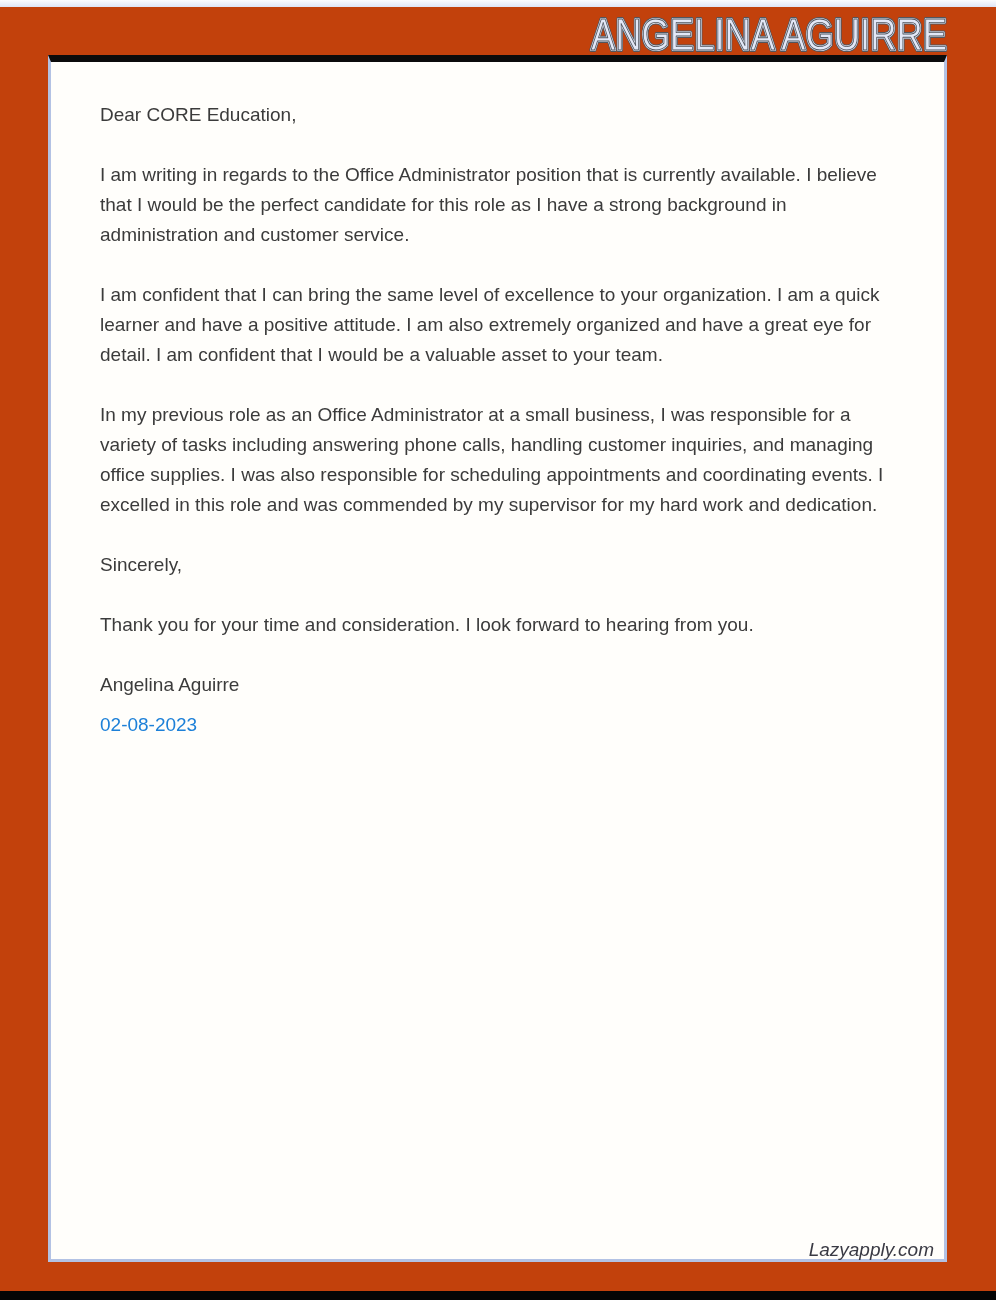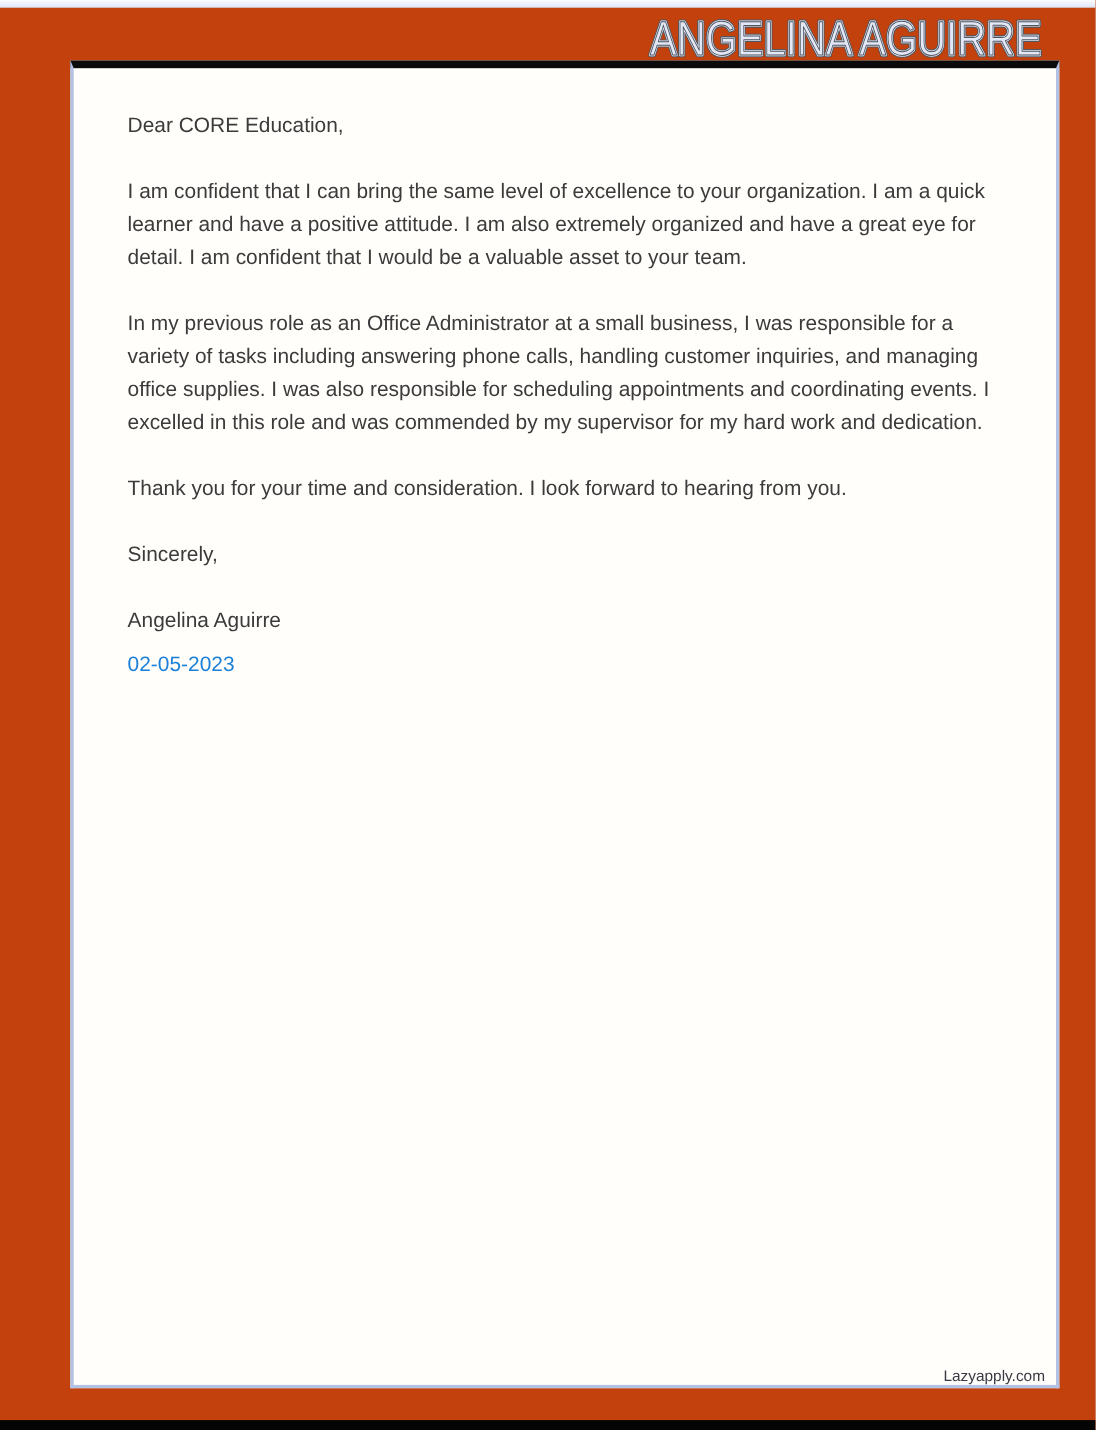--- a/index.html
+++ b/index.html
@@ -32,21 +32,21 @@
     font-family: "Liberation Sans", sans-serif;
     font-size: 44px;
     font-weight: 400;
   }
   .hl-outer { fill: none; stroke: #51565f; stroke-width: 4.2px; stroke-linejoin: round; }
   .hl-mid   { fill: #e3e8f7; stroke: #e3e8f7; stroke-width: 2.2px; stroke-linejoin: round; }
   .hl-inner { fill: none; stroke: #51565f; stroke-width: 0.9px; stroke-linejoin: round; }
 
   .page {
     position: absolute;
-    left: 64px;
+    left: 48px;
     top: 55px;
     width: 899px;
     height: 1207px;
     box-sizing: border-box;
     background: #fffefb;
     border-top: 7px solid #0b0b0b;
     border-left: 3px solid #b3c2e4;
     border-right: 3px solid #b3c2e4;
     border-bottom: 3px solid #b3c2e4;
   }
@@ -59,23 +59,24 @@
   .content p { margin: 0 0 30px 0; }
   .content p.signature { margin-bottom: 10px; }
   .content p.date {
     color: #1d80d8;
     margin-bottom: 0;
   }
   .watermark {
     position: absolute;
     right: 10px;
     bottom: 1px;
-    font-size: 14px;
+    font-size: 19px;
     color: #3a3a44;
     line-height: 16px;
+    font-style: italic;
   }
   .bottom-bar {
     position: absolute;
     left: 0; right: 0; bottom: 0;
     height: 9px;
     background: #050505;
   }
 </style>
 </head>
 <body>
@@ -86,25 +87,26 @@
 
   <svg class="header-svg" viewBox="0 0 420 58" xmlns="http://www.w3.org/2000/svg" aria-hidden="false">
     <text class="hl-outer" x="418" y="50" text-anchor="end" textLength="356" lengthAdjust="spacingAndGlyphs">ANGELINA AGUIRRE</text>
     <text class="hl-mid" x="418" y="50" text-anchor="end" textLength="356" lengthAdjust="spacingAndGlyphs">ANGELINA AGUIRRE</text>
     <text class="hl-inner" x="418" y="50" text-anchor="end" textLength="356" lengthAdjust="spacingAndGlyphs">ANGELINA AGUIRRE</text>
   </svg>
 
   <div class="page">
     <div class="content">
       <p>Dear CORE Education,</p>
+      <p>I am writing in regards to the Office Administrator position that is currently available. I believe that I would be the perfect candidate for this role as I have a strong background in administration and customer service.</p>
       <p>I am confident that I can bring the same level of excellence to your organization. I am a quick learner and have a positive attitude. I am also extremely organized and have a great eye for detail. I am confident that I would be a valuable asset to your team.</p>
       <p>In my previous role as an Office Administrator at a small business, I was responsible for a variety of tasks including answering phone calls, handling customer inquiries, and managing office supplies. I was also responsible for scheduling appointments and coordinating events. I excelled in this role and was commended by my supervisor for my hard work and dedication.</p>
+      <p>Sincerely,</p>
       <p>Thank you for your time and consideration. I look forward to hearing from you.</p>
-      <p>Sincerely,</p>
       <p class="signature">Angelina Aguirre</p>
-      <p class="date">02-05-2023</p>
+      <p class="date">02-08-2023</p>
     </div>
     <div class="watermark">Lazyapply.com</div>
   </div>
 
   <div class="bottom-bar"></div>
 
 </div>
 
 </body></html>

